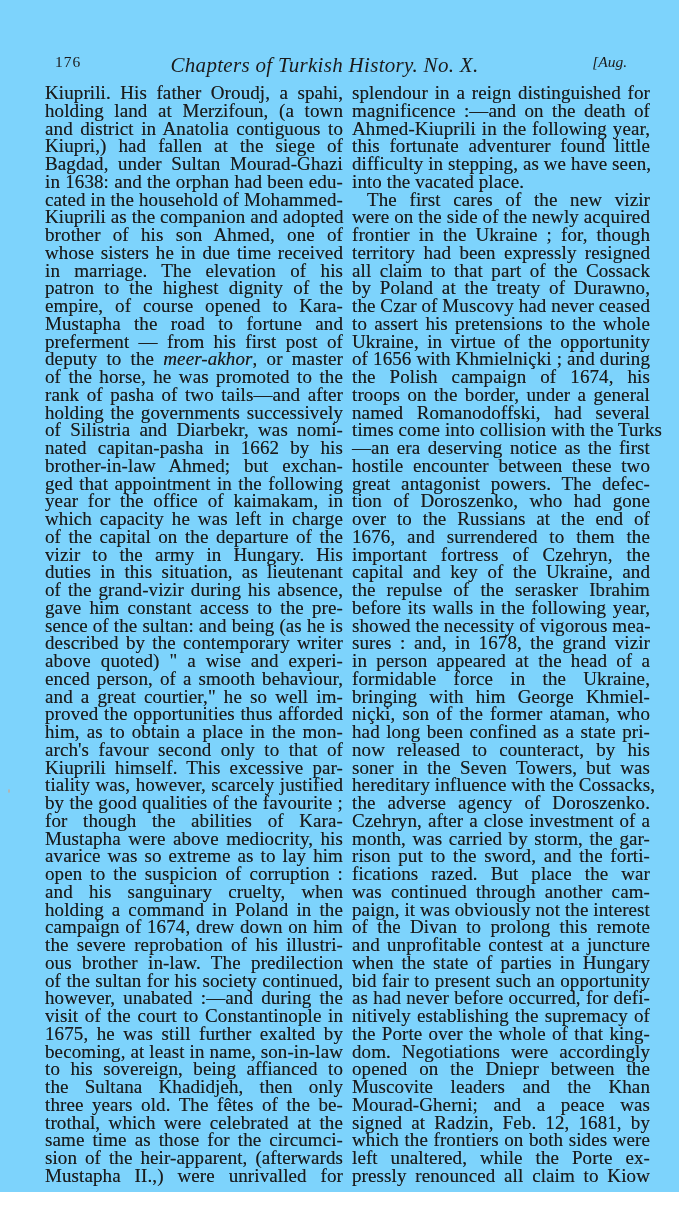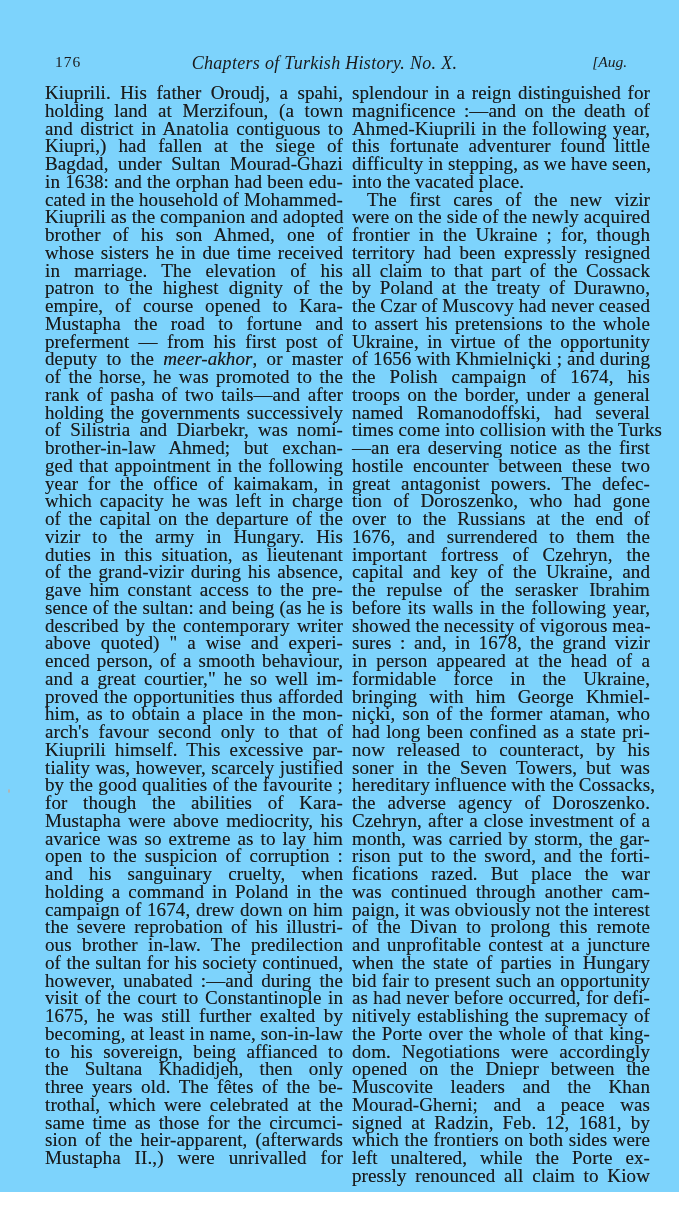--- a/index.html
+++ b/index.html
@@ -31,21 +31,21 @@
     top: 0;
     letter-spacing: 1px;
   }
   .running-title {
     position: absolute;
     left: 0;
     right: 30px;
     top: 0;
     text-align: center;
     font-style: italic;
-    font-size: 18px;
+    font-size: 21px;
     letter-spacing: 0.3px;
   }
   .issue-date {
     position: absolute;
     right: 52px;
     top: 0;
     font-style: italic;
   }
   
   .column {
@@ -103,20 +103,21 @@
       <div class="tline"><span>in marriage.  The elevation of his</span></div>
       <div class="tline"><span>patron to the highest dignity of the</span></div>
       <div class="tline"><span>empire, of course opened to Kara-</span></div>
       <div class="tline"><span>Mustapha the road to fortune and</span></div>
       <div class="tline"><span>preferment — from his first post of</span></div>
       <div class="tline"><span>deputy to the </span><i>meer-akhor</i><span>, or master</span></div>
       <div class="tline"><span>of the horse, he was promoted to the</span></div>
       <div class="tline"><span>rank of pasha of two tails—and after</span></div>
       <div class="tline"><span>holding the governments successively</span></div>
       <div class="tline"><span>of Silistria and Diarbekr, was nomi-</span></div>
+      <div class="tline"><span>nated capitan-pasha in 1662 by his</span></div>
       <div class="tline"><span>brother-in-law Ahmed; but exchan-</span></div>
       <div class="tline"><span>ged that appointment in the following</span></div>
       <div class="tline"><span>year for the office of kaimakam, in</span></div>
       <div class="tline"><span>which capacity he was left in charge</span></div>
       <div class="tline"><span>of the capital on the departure of the</span></div>
       <div class="tline"><span>vizir to the army in Hungary.  His</span></div>
       <div class="tline"><span>duties in this situation, as lieutenant</span></div>
       <div class="tline"><span>of the grand-vizir during his absence,</span></div>
       <div class="tline"><span>gave him constant access to the pre-</span></div>
       <div class="tline"><span>sence of the sultan: and being (as he is</span></div>

